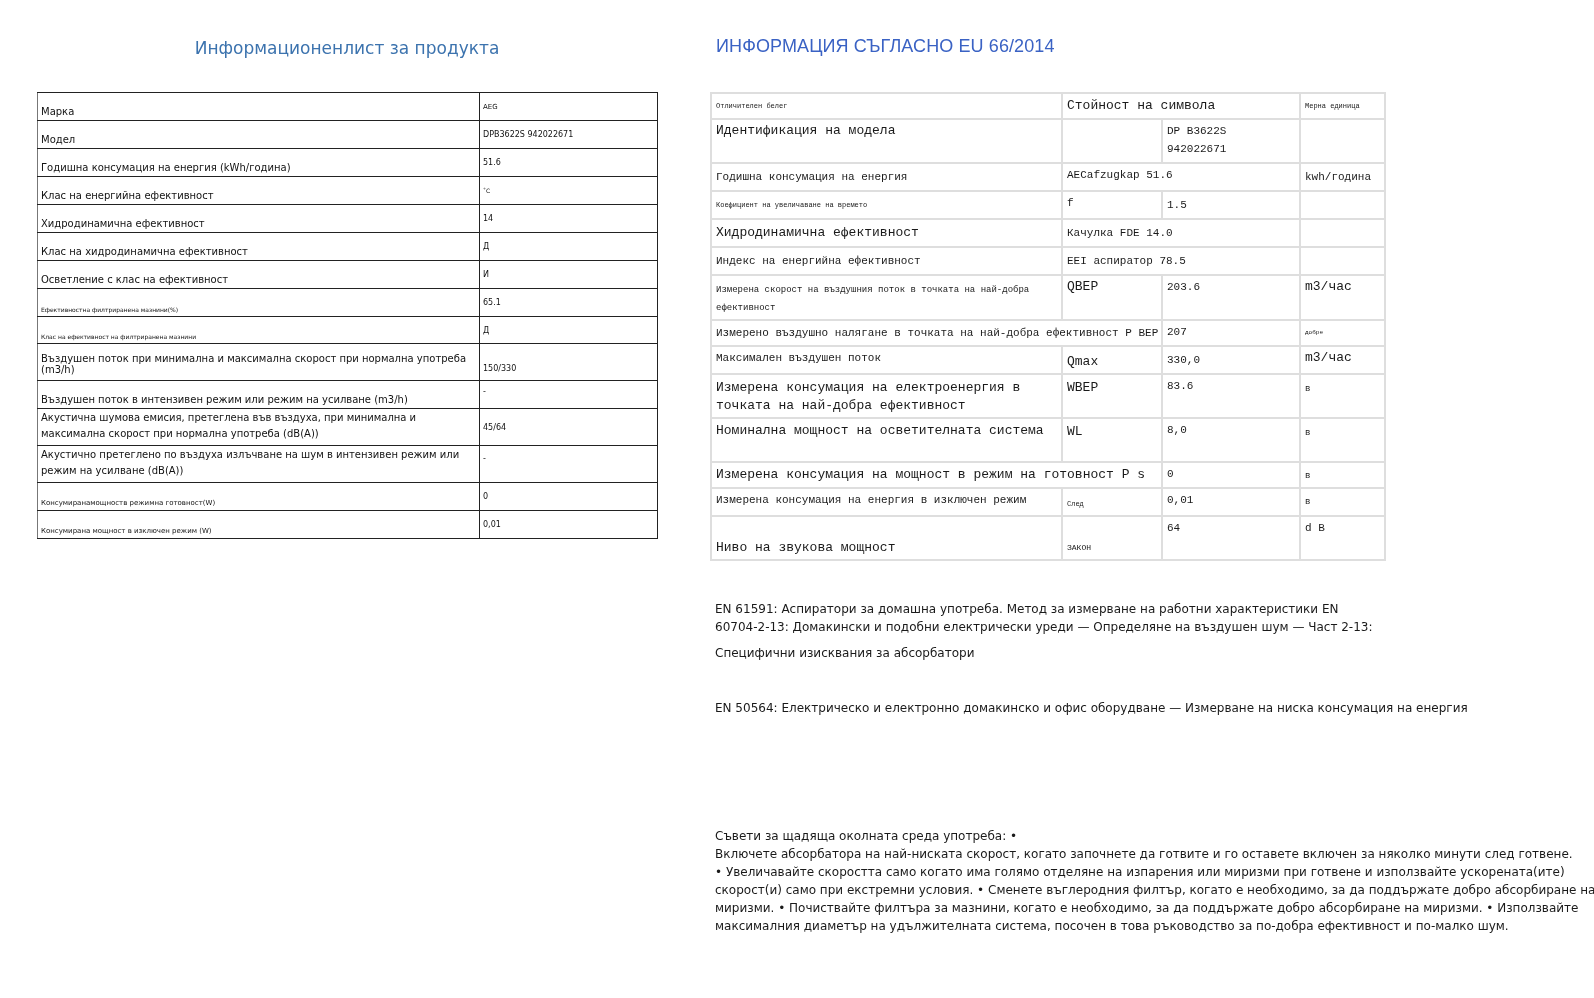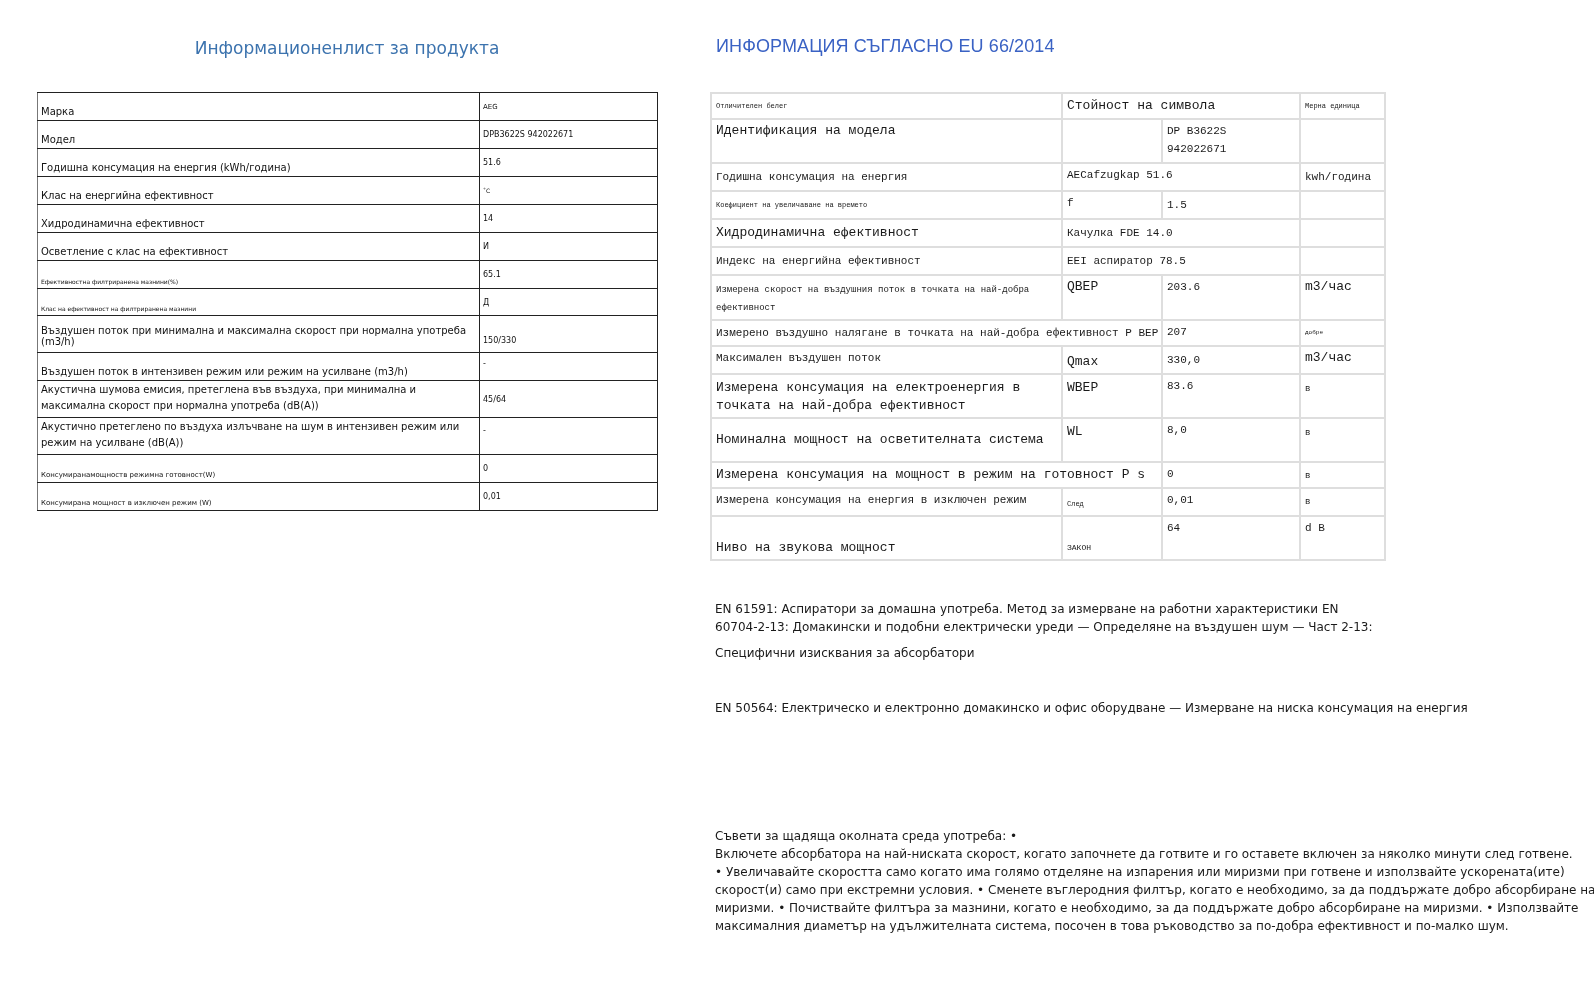--- a/index.html
+++ b/index.html
@@ -51,20 +51,24 @@
         <td class="lab">Годишна консумация на енергия (kWh/година)</td>
         <td class="val">51.6</td>
       </tr>
   <tr style="height:28px">
         <td class="lab">Клас на енергийна ефективност</td>
         <td class="val" style="font-size:6px">˚C</td>
       </tr>
   <tr style="height:28px">
         <td class="lab">Хидродинамична ефективност</td>
         <td class="val">14</td>
+      </tr>
+  <tr style="height:28px">
+        <td class="lab">Клас на хидродинамична ефективност</td>
+        <td class="val">Д</td>
       </tr>
   <tr style="height:28px">
         <td class="lab">Осветление с клас на ефективност</td>
         <td class="val">И</td>
       </tr>
   <tr style="height:28px">
         <td class="lab small">Ефективностна филтриранена мазнини(%)</td>
         <td class="val">65.1</td>
       </tr>
   <tr style="height:27px">
@@ -159,21 +163,21 @@
     <td class="mid" style="vertical-align:middle">330,0</td>
     <td class="big">m3/час</td>
   </tr>
   <tr style="height:44px">
     <td class="big" style="padding-top:4px">Измерена консумация на електроенергия в точката на най-добра ефективност</td>
     <td class="big" style="padding-top:4px">WBEP</td>
     <td class="mid">83.6</td>
     <td class="small" style="padding-top:5px">в</td>
   </tr>
   <tr style="height:44px">
-    <td class="big" style="padding-top:12px">Номинална мощност на осветителната система</td>
+    <td class="big" style="padding-top:3px">Номинална мощност на осветителната система</td>
     <td class="big" style="padding-top:4px">WL</td>
     <td class="mid">8,0</td>
     <td class="small" style="padding-top:5px">в</td>
   </tr>
   <tr style="height:26px">
     <td class="big span2" colspan="2" style="vertical-align:middle">Измерена консумация на мощност в режим на готовност P s</td>
     <td class="mid">0</td>
     <td class="small" style="padding-top:4px">в</td>
   </tr>
   <tr style="height:28px">

